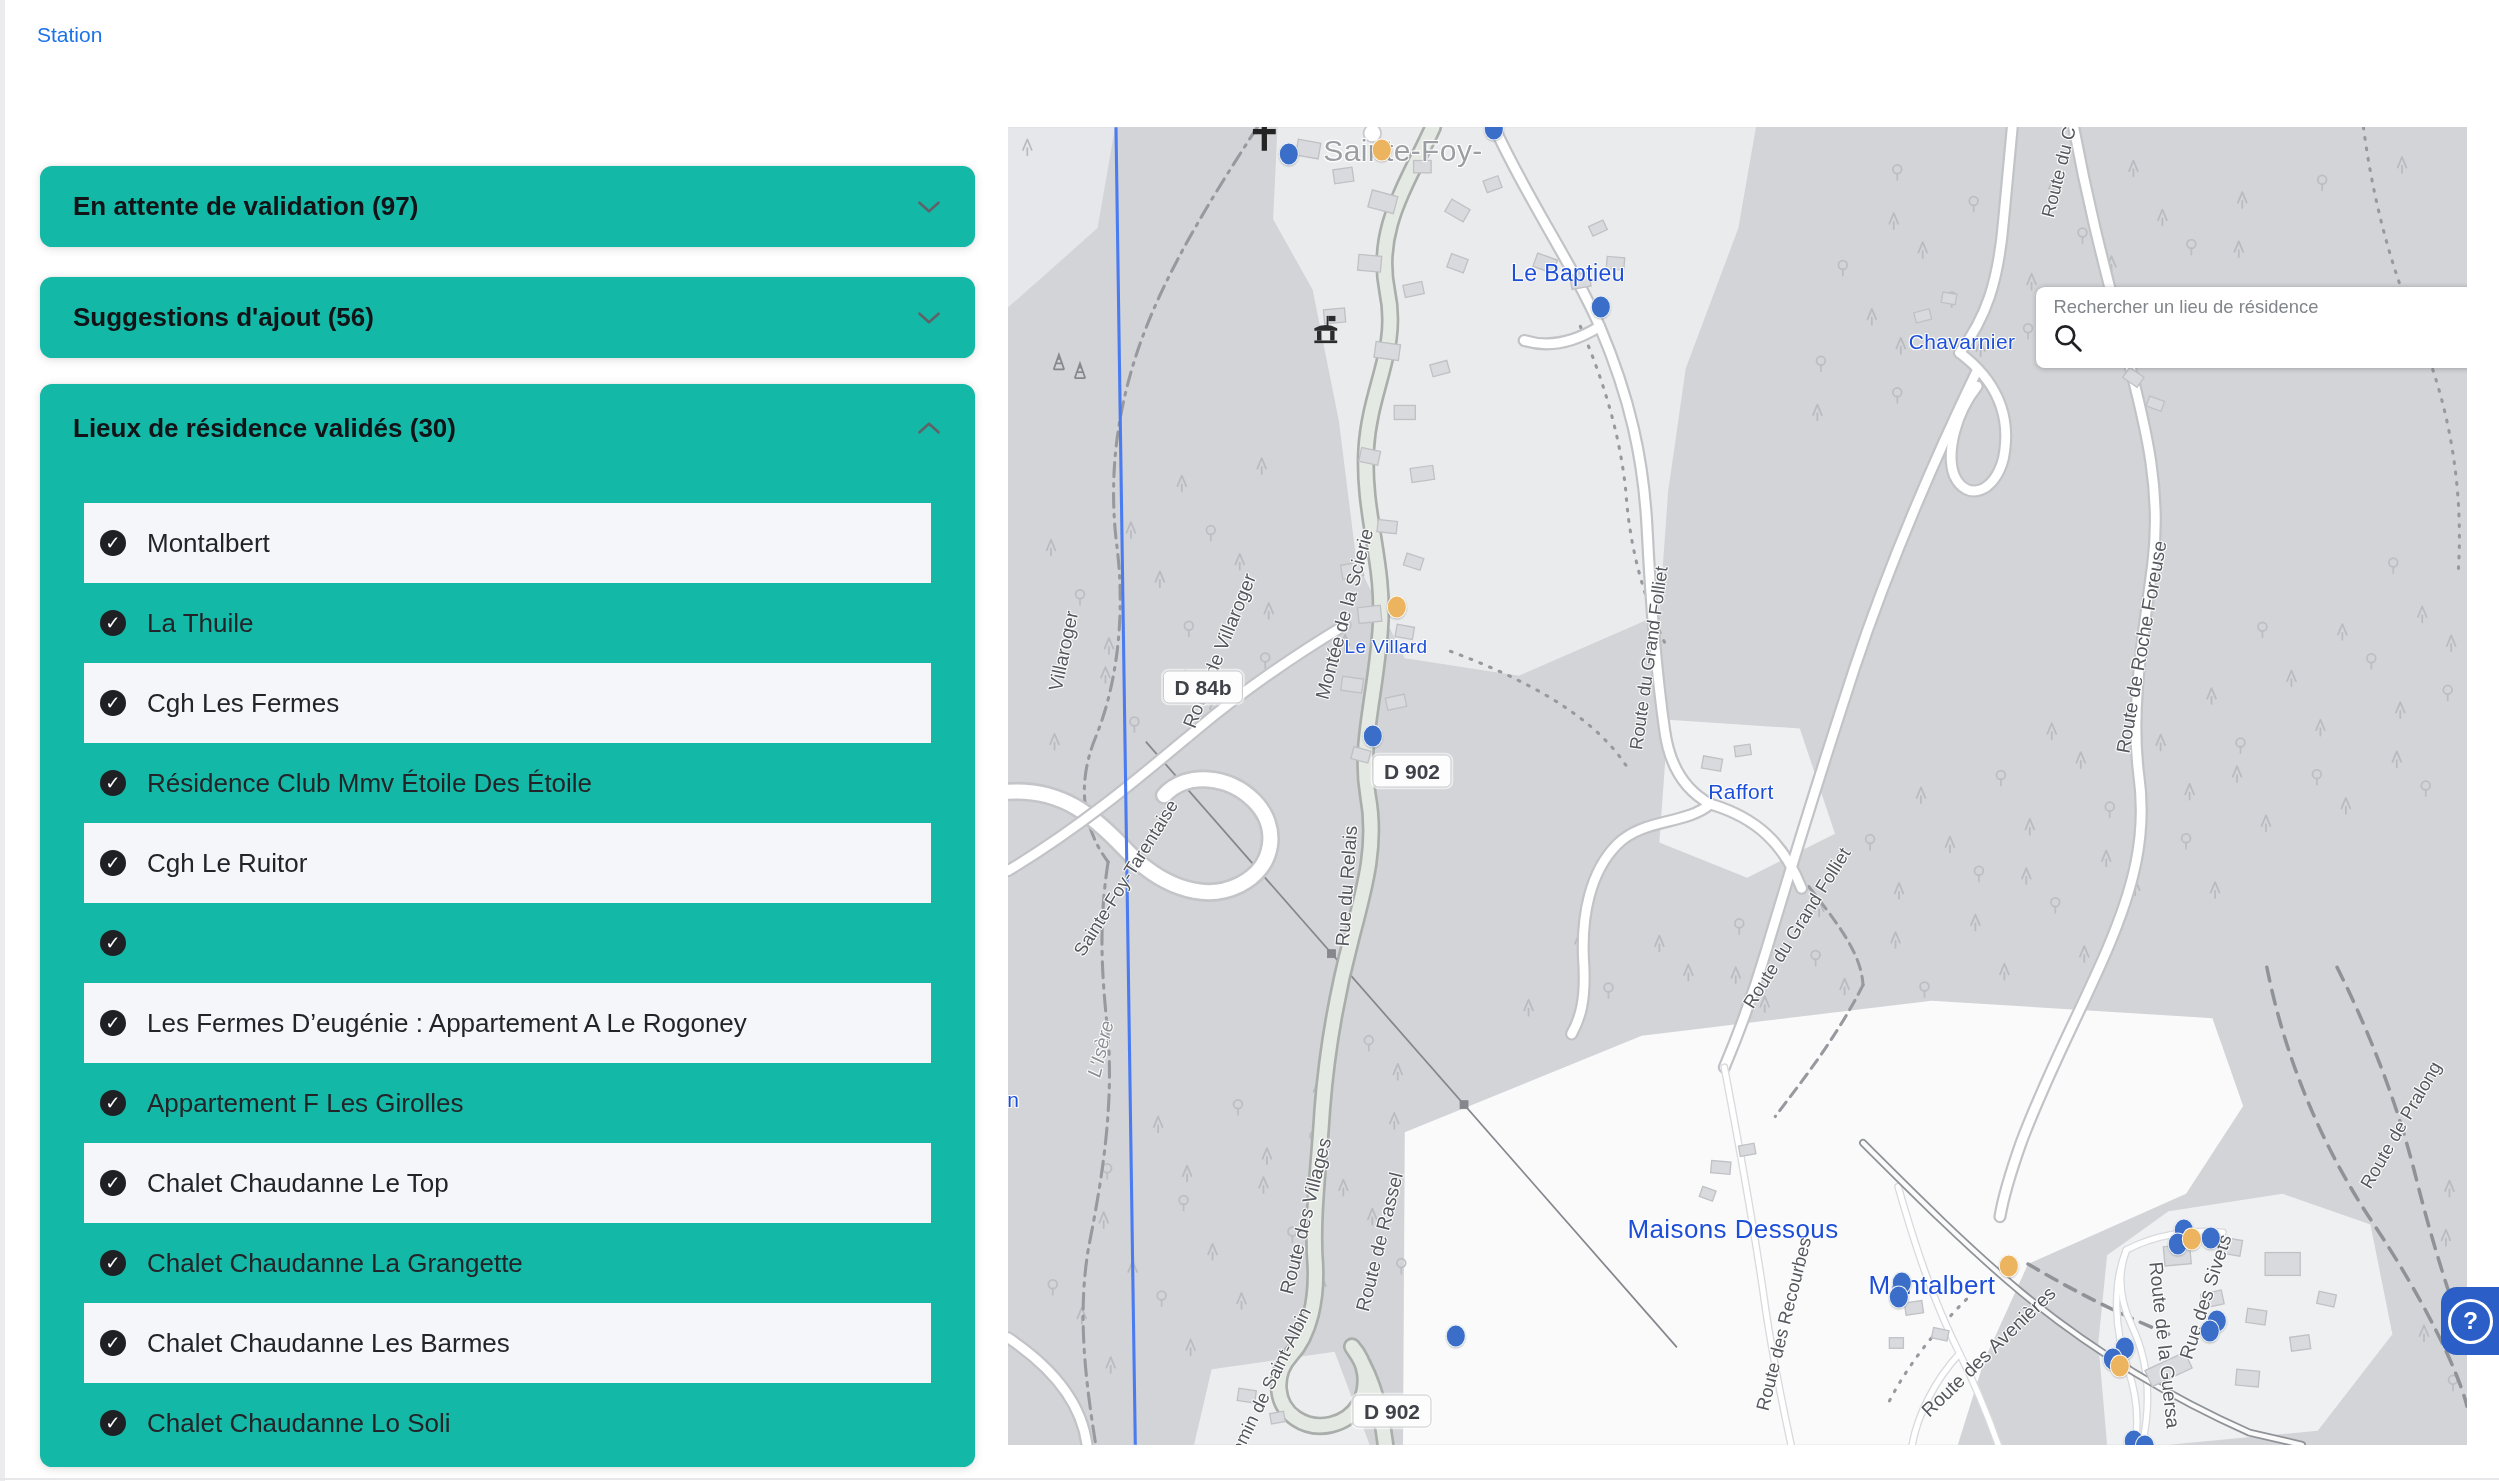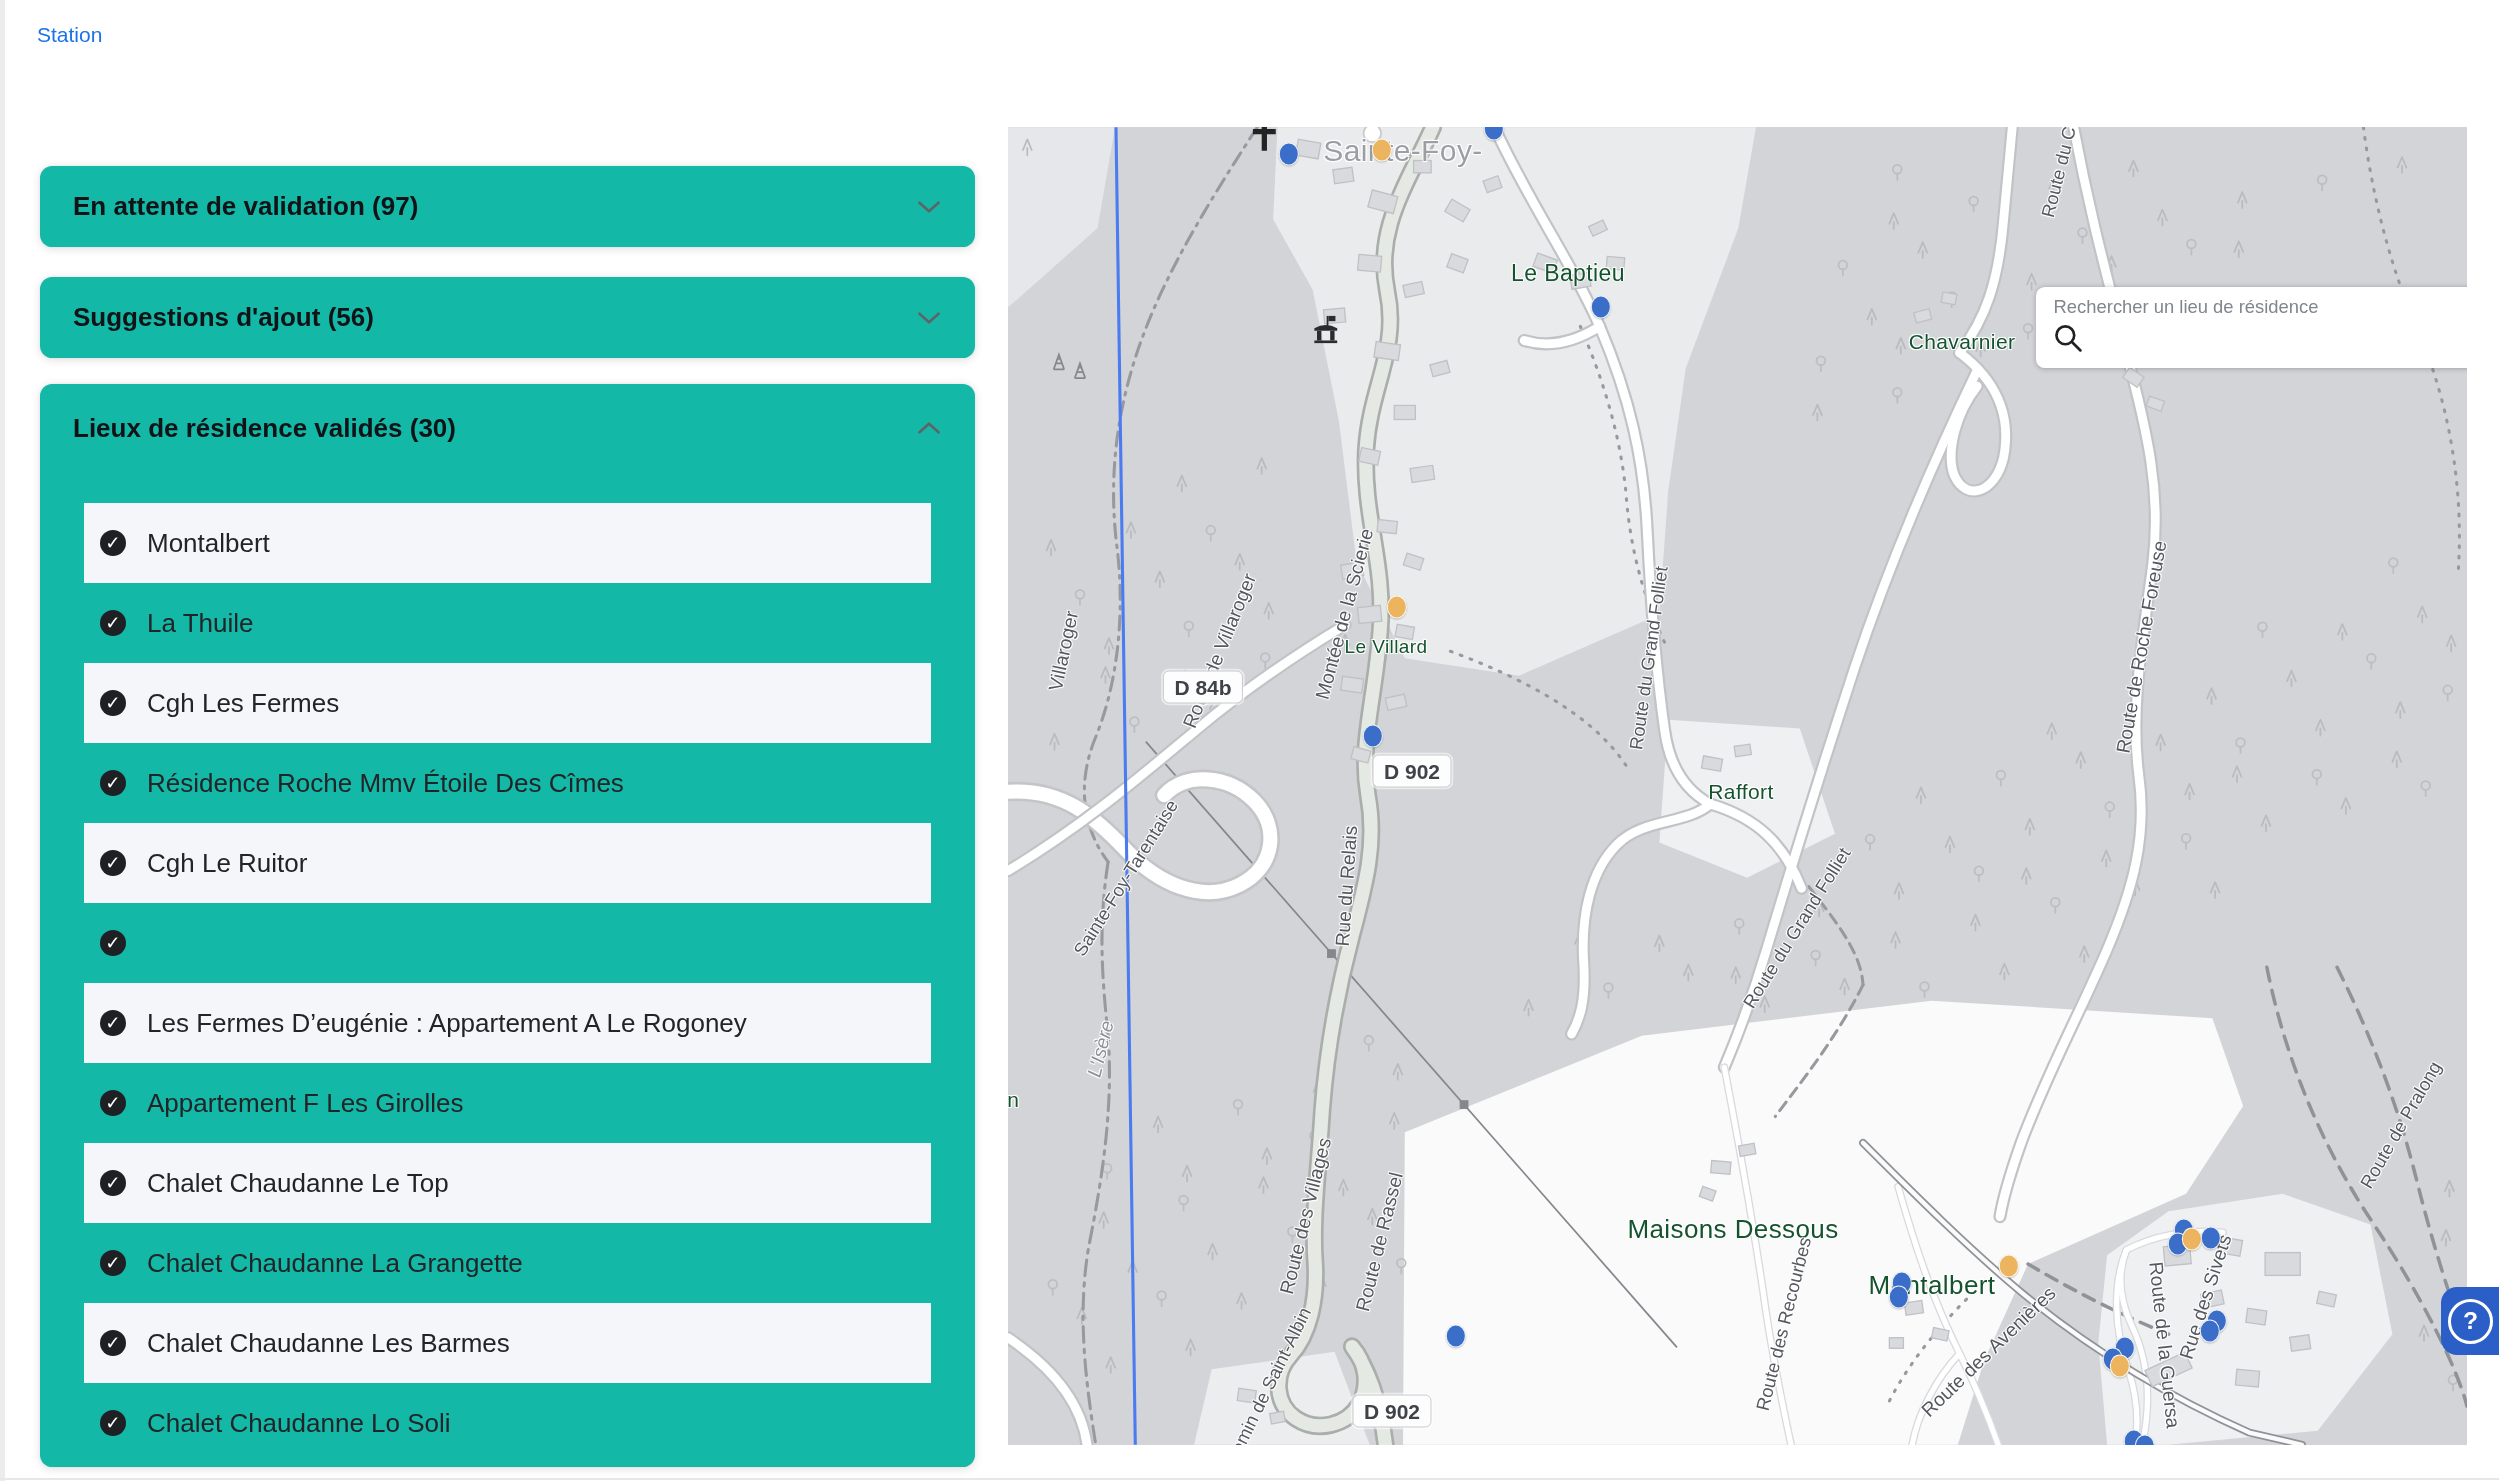--- a/index.html
+++ b/index.html
@@ -33,21 +33,21 @@
       display:flex;align-items:center;justify-content:center;font-size:18.4px;font-weight:700;flex:0 0 auto;}
   .vtext{margin-left:21px;font-size:26px;color:#222428;white-space:nowrap;}
 
   
   #map{position:absolute;left:1008px;top:127px;width:1459px;height:1318px;background:#d2d4d7;overflow:hidden;}
   #map-art{position:absolute;left:0;top:0;}
   #map-overlay{position:absolute;left:0;top:0;width:100%;height:100%;}
   .mlabel{position:absolute;white-space:nowrap;transform:translate(-50%,-50%);
       text-shadow:-0.9px -0.9px 0 rgba(255,255,255,.95),0.9px -0.9px 0 rgba(255,255,255,.95),
                   -0.9px 0.9px 0 rgba(255,255,255,.95),0.9px 0.9px 0 rgba(255,255,255,.95),0 0 3.5px rgba(255,255,255,.9);}
-  .mlabel.place{color:#14532d;font-weight:400;letter-spacing:0.4px;}
+  .mlabel.place{color:#1d4ed8;font-weight:400;letter-spacing:0.4px;}
   .mlabel.big{color:#9b9ea3;}
   .mlabel.road{color:#55585e;}
   .mlabel.water{color:#8d9096;font-style:italic;}
   .mbadge{position:absolute;transform:translate(-50%,-50%);background:#fdfdfd;
       border:1.8px solid #c9cacd;border-radius:6.1px;padding:3.5px 10.5px;font-size:21px;font-weight:700;color:#3f4349;
       box-shadow:0 0 0 1.8px rgba(255,255,255,.55);}
   .marker{position:absolute;width:18.4px;height:21px;border-radius:50%;
       transform:translate(-50%,-50%);border:1.8px solid rgba(255,255,255,.9);box-shadow:0 0.9px 1.8px rgba(0,0,0,.25);}
   .marker.blue{background:#3a6ec8;}
   .marker.orange{background:#ecb45f;}
@@ -102,21 +102,21 @@
         <div class="vrow">
           <span class="vcheck">✓</span>
           <span class="vtext">La Thuile</span>
         </div>
         <div class="vrow odd">
           <span class="vcheck">✓</span>
           <span class="vtext">Cgh Les Fermes</span>
         </div>
         <div class="vrow">
           <span class="vcheck">✓</span>
-          <span class="vtext">Résidence Roche Mmv Étoile Des Cîmes</span>
+          <span class="vtext">Résidence Club Mmv Étoile Des Étoile</span>
         </div>
         <div class="vrow odd">
           <span class="vcheck">✓</span>
           <span class="vtext">Cgh Le Ruitor</span>
         </div>
         <div class="vrow">
           <span class="vcheck">✓</span>
         </div>
         <div class="vrow odd">
           <span class="vcheck">✓</span>

